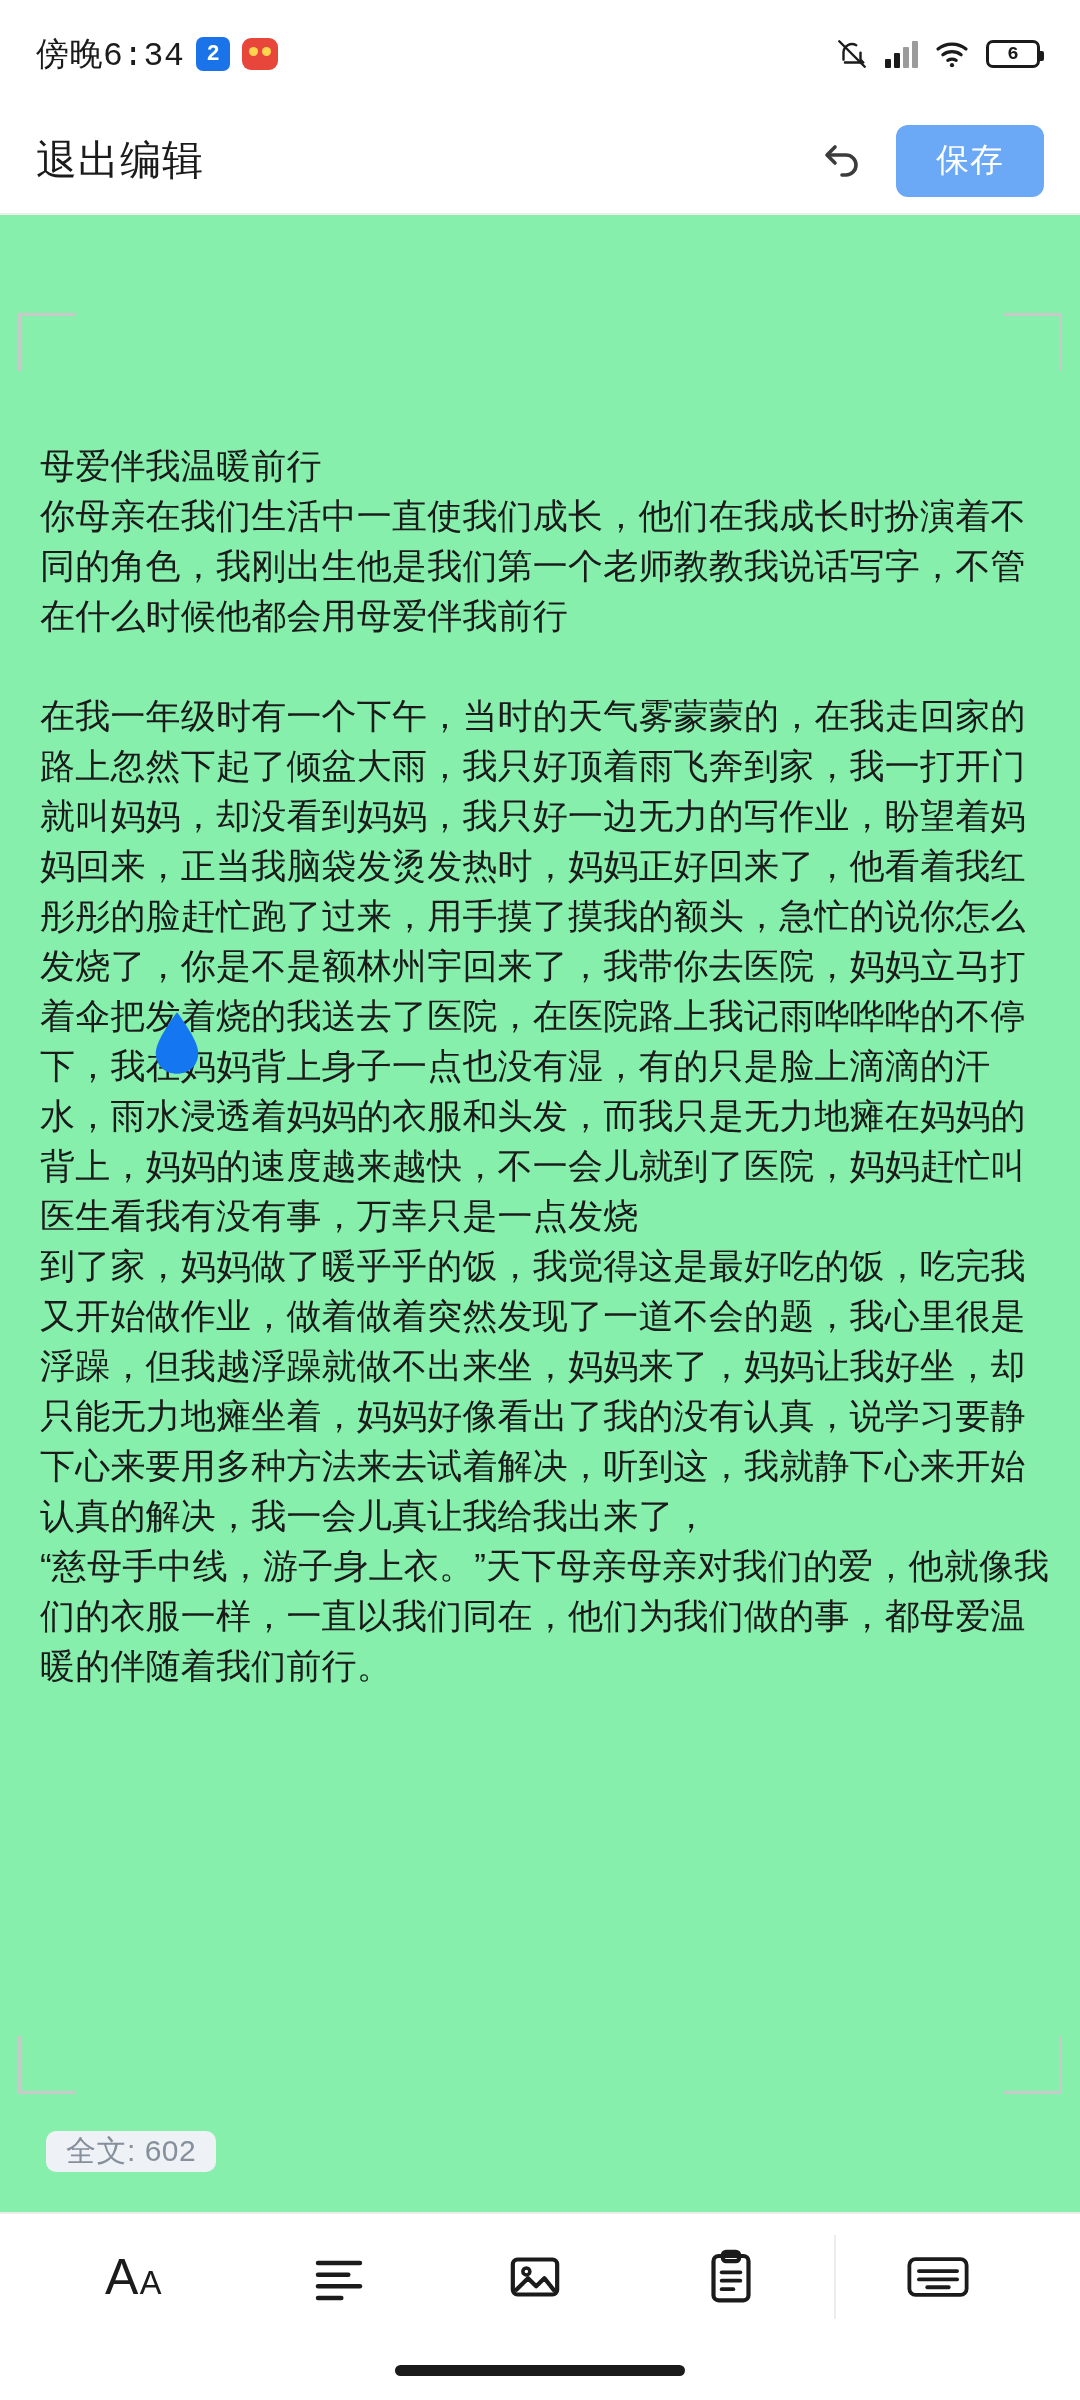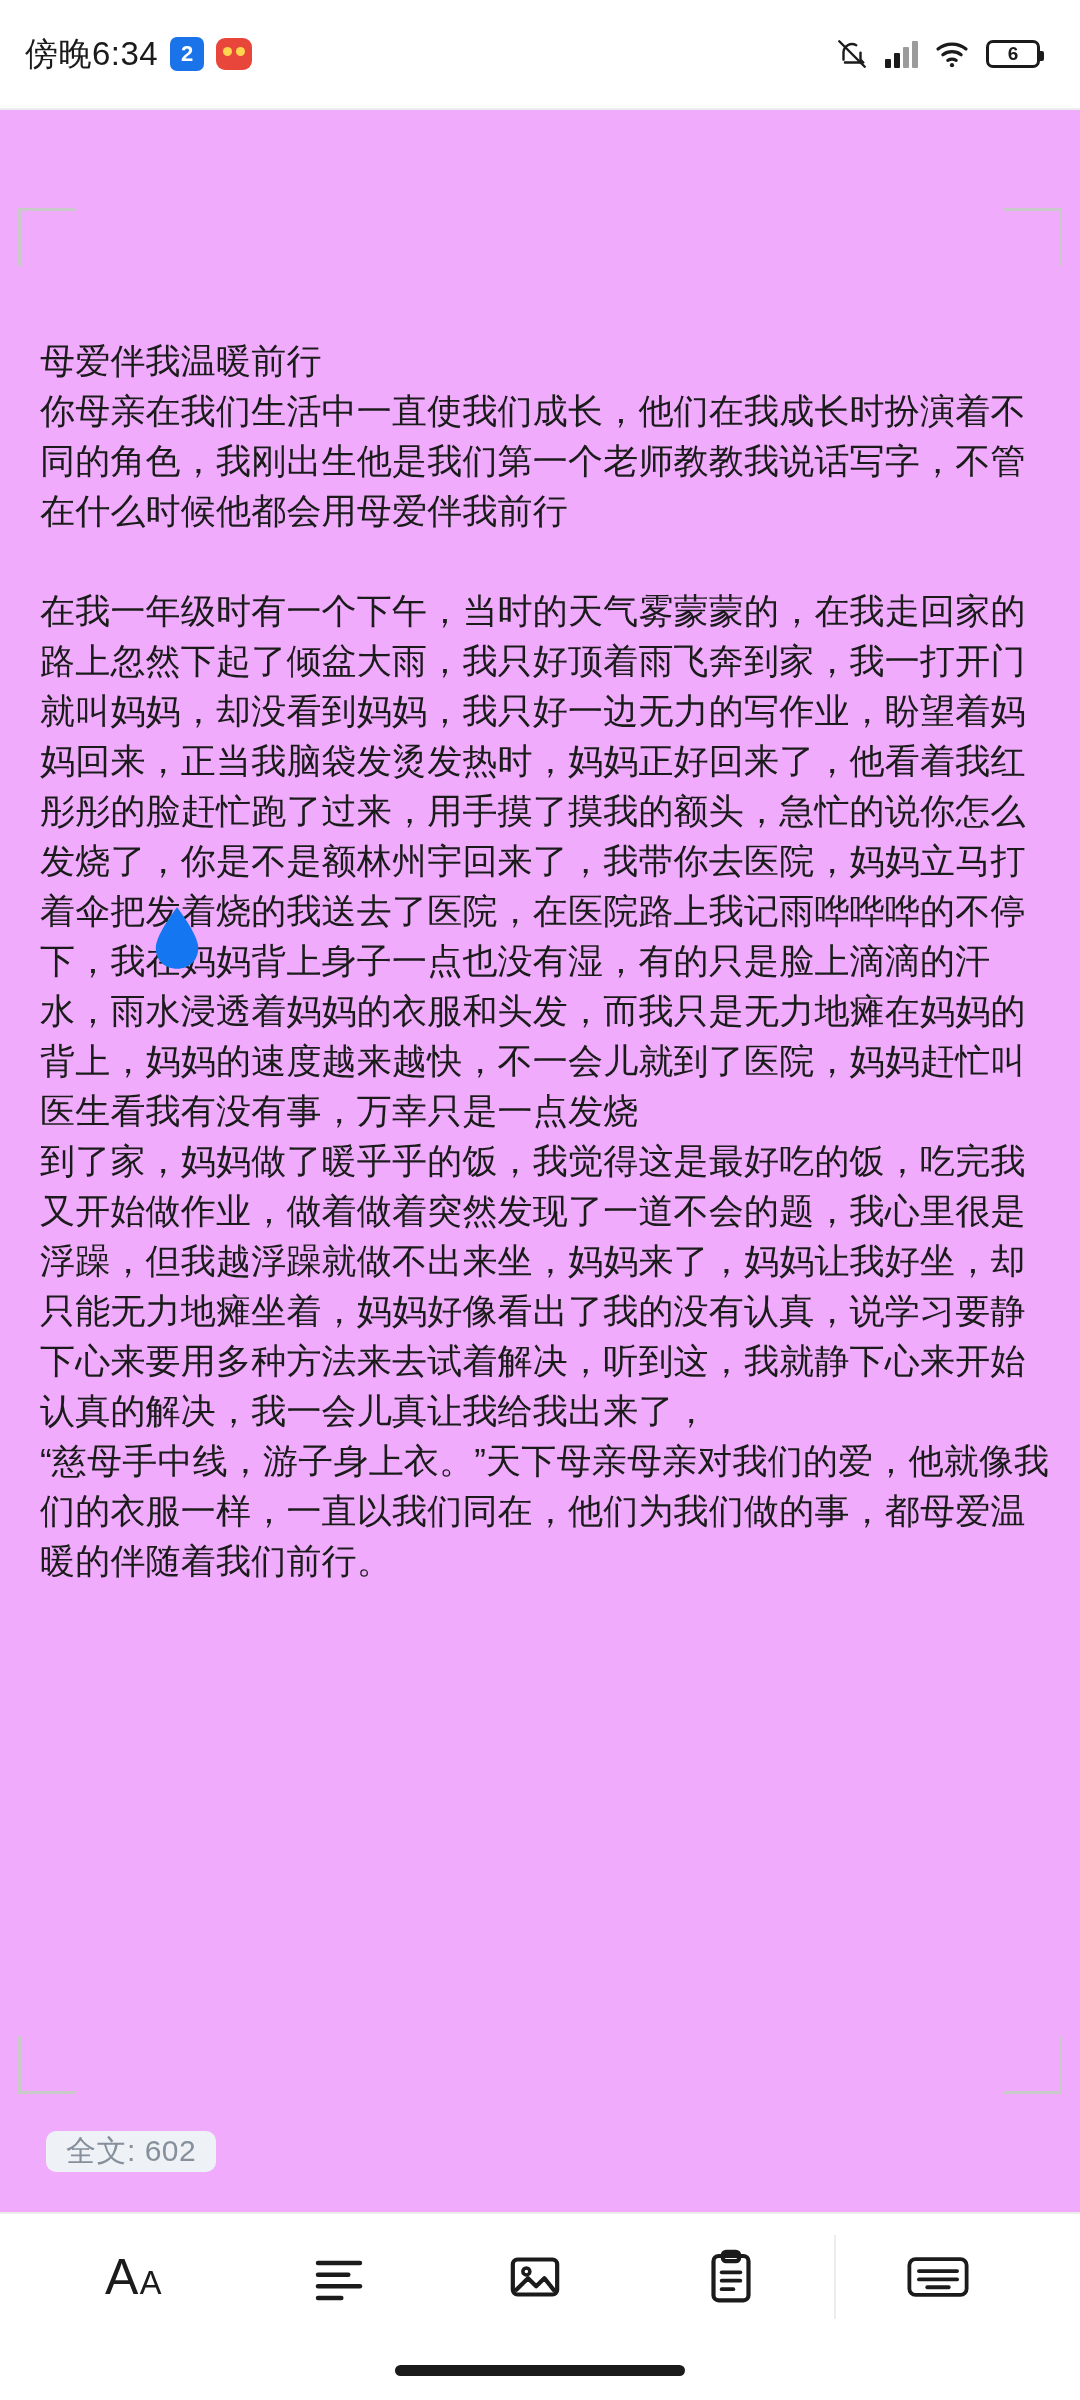--- a/index.html
+++ b/index.html
@@ -19,22 +19,23 @@
     flex-direction: column;
   }
 
   
   .status-bar {
     height: 108px;
     flex: 0 0 108px;
     display: flex;
     align-items: center;
     justify-content: space-between;
-    padding: 0 40px 0 25px;
-    background: #ffffff;
+    padding: 0 40px 0 36px;
+    background: #ffffff;
+    font-family: Liberation Mono, monospace;
   }
   .status-left {
     display: flex;
     align-items: center;
     gap: 12px;
   }
   .status-time {
     font-size: 33px;
     color: #1b1b1b;
     letter-spacing: 0.5px;
@@ -141,21 +142,21 @@
   .divider {
     height: 2px;
     background: #ededed;
     flex: 0 0 2px;
   }
 
   
   .editor-wrap {
     position: relative;
     flex: 1 1 auto;
-    background: #f0abfc;
+    background: #86efac;
     overflow: hidden;
   }
   
   .crop {
     position: absolute;
     width: 58px; height: 58px;
   }
   .crop.tl { left: 18px; top: 98px; border-left: 3px solid #c9c9c9; border-top: 3px solid #c9c9c9; }
   .crop.tr { right: 18px; top: 98px; border-right: 3px solid #c9c9c9; border-top: 3px solid #c9c9c9; }
   .crop.bl { left: 18px; bottom: 118px; border-left: 3px solid #c9c9c9; border-bottom: 3px solid #c9c9c9; }
@@ -266,20 +267,32 @@
           <path d="M9 14.5a6 6 0 0 1 6 0" fill="none" stroke="#1b1b1b" stroke-width="2.3" stroke-linecap="round"></path>
           <circle cx="12" cy="18" r="1.5" fill="#1b1b1b"></circle>
         </svg>
       </span>
       <span class="battery">
         <span>6</span>
       </span>
     </div>
   </div>
 
+  <div class="app-bar">
+    <span class="exit-title">退出编辑</span>
+    <div class="app-bar-right">
+      <span class="undo-icon">
+        <svg viewBox="0 0 24 24" width="48" height="48">
+          <path d="M5 9h9a5 5 0 0 1 0 10h-2" fill="none" stroke="#3c3c3c" stroke-width="1.8" stroke-linecap="round" stroke-linejoin="round"></path>
+          <polyline points="8.5,5 4.5,9 8.5,13" fill="none" stroke="#3c3c3c" stroke-width="1.8" stroke-linecap="round" stroke-linejoin="round"></polyline>
+        </svg>
+      </span>
+      <button class="save-btn">保存</button>
+    </div>
+  </div>
 
   <div class="divider"></div>
 
   <div class="editor-wrap">
     <div class="crop tl"></div>
     <div class="crop tr"></div>
     <div class="crop bl"></div>
     <div class="crop br"></div>
 
     <div class="doc-body">

